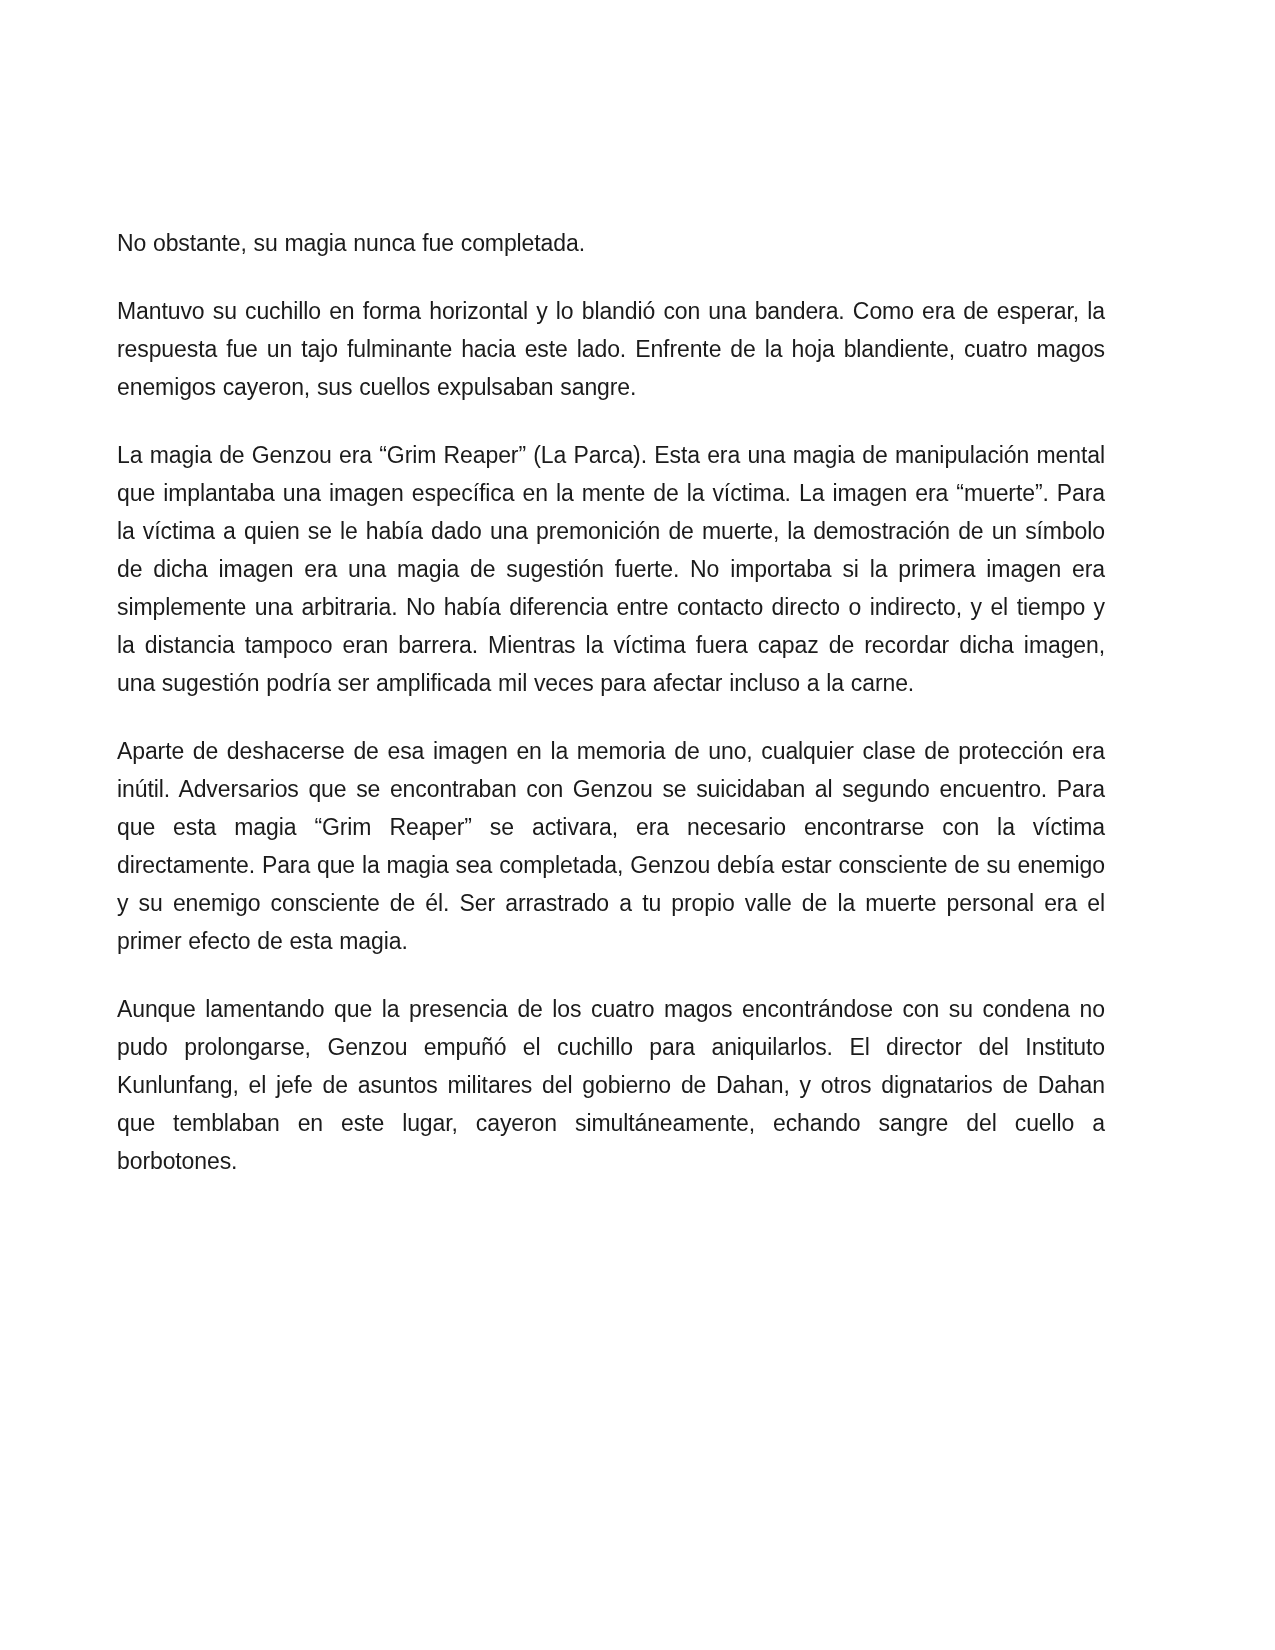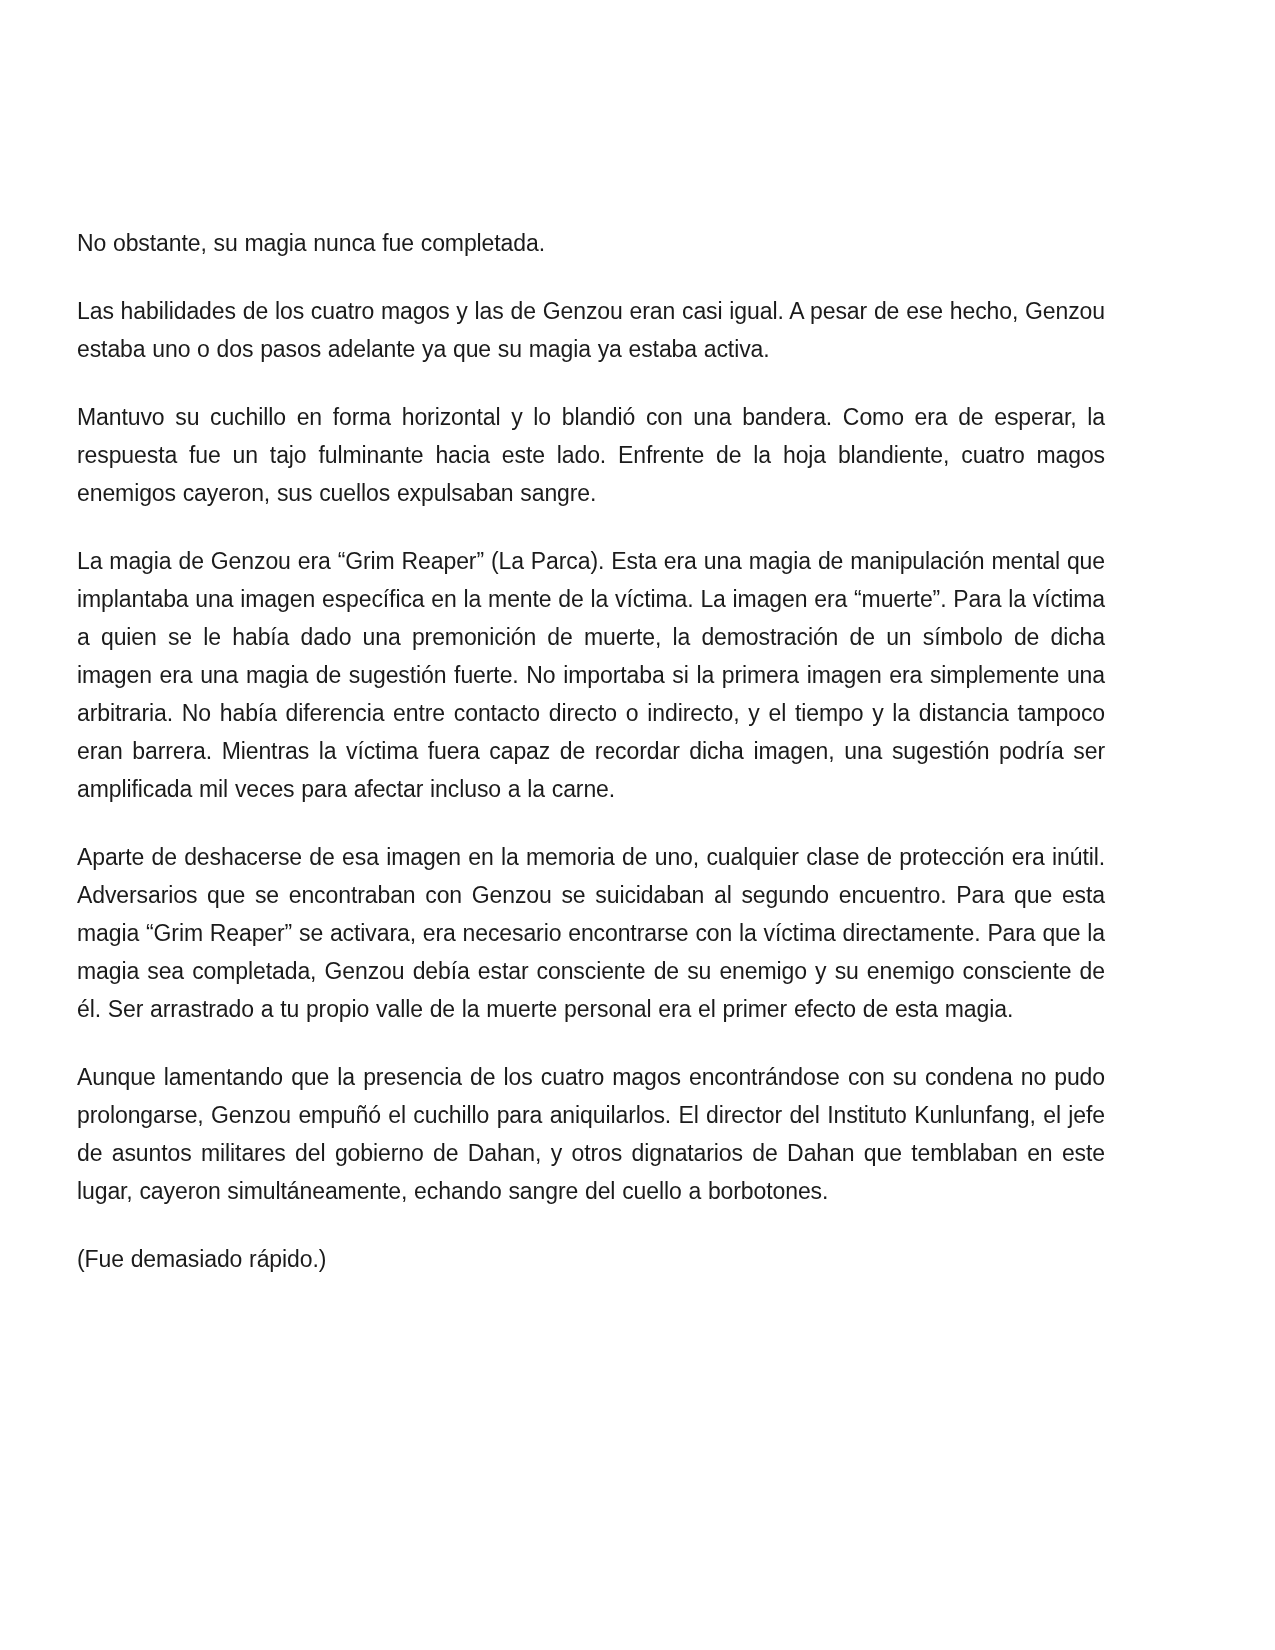--- a/index.html
+++ b/index.html
@@ -11,37 +11,35 @@
     width: 1275px;
     height: 1650px;
     font-family: "Liberation Sans", "DejaVu Sans", sans-serif;
     color: #1b1b1b;
     overflow: hidden;
   }
   .page {
     box-sizing: border-box;
     width: 1275px;
     height: 1650px;
-    padding: 224px 170px 0 77px;
+    padding: 224px 170px 0 117px;
     background: #ffffff;
   }
   .doc-paragraph {
     margin: 0 0 30px 0;
     font-size: 23px;
     line-height: 38px;
     text-align: justify;
     letter-spacing: -0.1px;
     word-spacing: 0.5px;
     color: #1b1b1b;
   }
 </style>
 </head>
 <body>
 
 <div class="page">
   <p class="doc-paragraph">No obstante, su magia nunca fue completada.</p>
-  <p class="doc-paragraph">Las habilidades de los cuatro magos y las de Genzou eran casi igual. A pesar de ese hecho, Genzou estaba uno o dos pasos adelante ya que su magia ya estaba activa.</p>
   <p class="doc-paragraph">Mantuvo su cuchillo en forma horizontal y lo blandió con una bandera. Como era de esperar, la respuesta fue un tajo fulminante hacia este lado. Enfrente de la hoja blandiente, cuatro magos enemigos cayeron, sus cuellos expulsaban sangre.</p>
   <p class="doc-paragraph">La magia de Genzou era “Grim Reaper” (La Parca). Esta era una magia de manipulación mental que implantaba una imagen específica en la mente de la víctima. La imagen era “muerte”. Para la víctima a quien se le había dado una premonición de muerte, la demostración de un símbolo de dicha imagen era una magia de sugestión fuerte. No importaba si la primera imagen era simplemente una arbitraria. No había diferencia entre contacto directo o indirecto, y el tiempo y la distancia tampoco eran barrera. Mientras la víctima fuera capaz de recordar dicha imagen, una sugestión podría ser amplificada mil veces para afectar incluso a la carne.</p>
   <p class="doc-paragraph">Aparte de deshacerse de esa imagen en la memoria de uno, cualquier clase de protección era inútil. Adversarios que se encontraban con Genzou se suicidaban al segundo encuentro. Para que esta magia “Grim Reaper” se activara, era necesario encontrarse con la víctima directamente. Para que la magia sea completada, Genzou debía estar consciente de su enemigo y su enemigo consciente de él. Ser arrastrado a tu propio valle de la muerte personal era el primer efecto de esta magia.</p>
   <p class="doc-paragraph">Aunque lamentando que la presencia de los cuatro magos encontrándose con su condena no pudo prolongarse, Genzou empuñó el cuchillo para aniquilarlos. El director del Instituto Kunlunfang, el jefe de asuntos militares del gobierno de Dahan, y otros dignatarios de Dahan que temblaban en este lugar, cayeron simultáneamente, echando sangre del cuello a borbotones.</p>
-  <p class="doc-paragraph">(Fue demasiado rápido.)</p>
 </div>
 
 </body></html>

